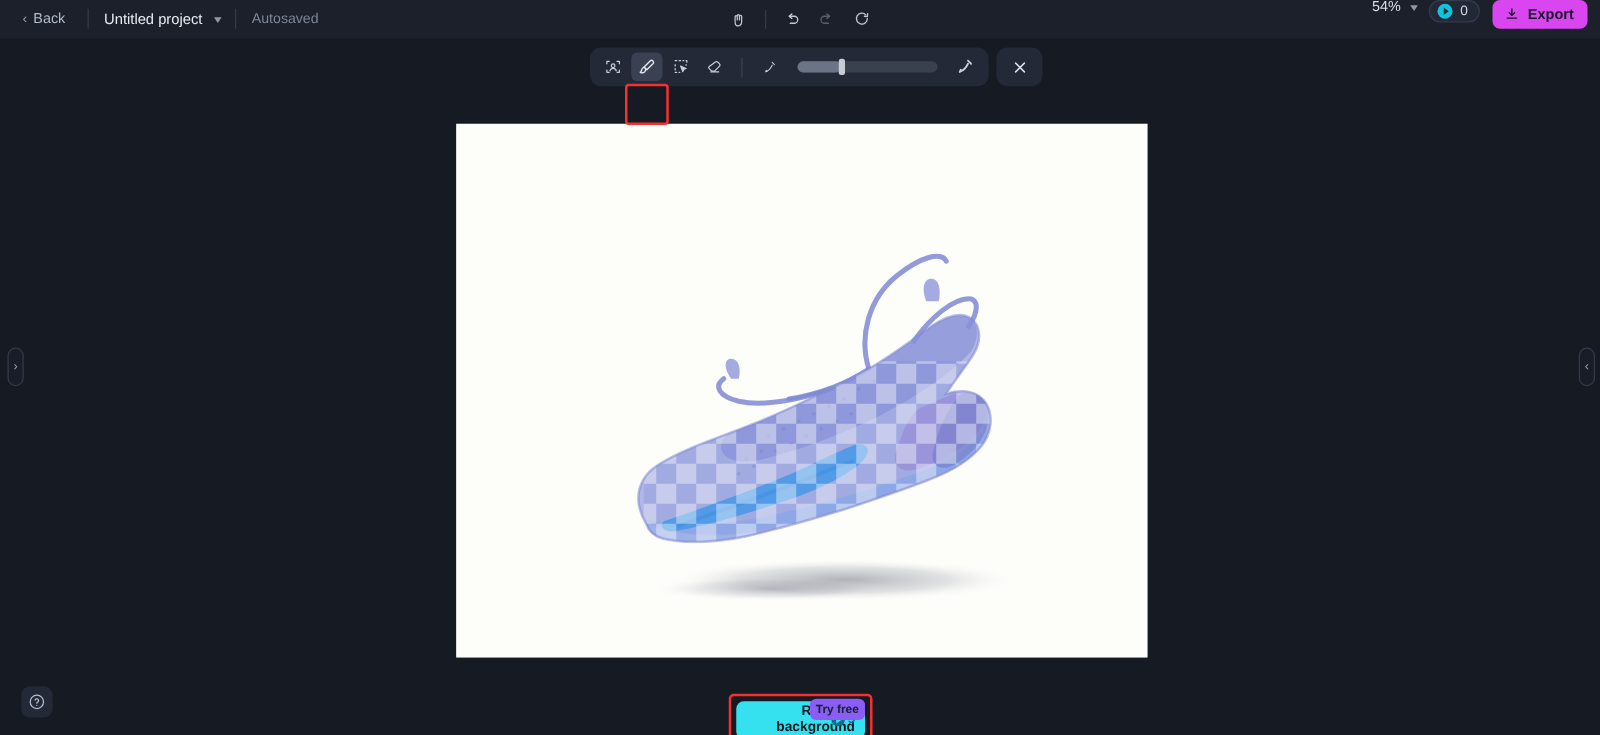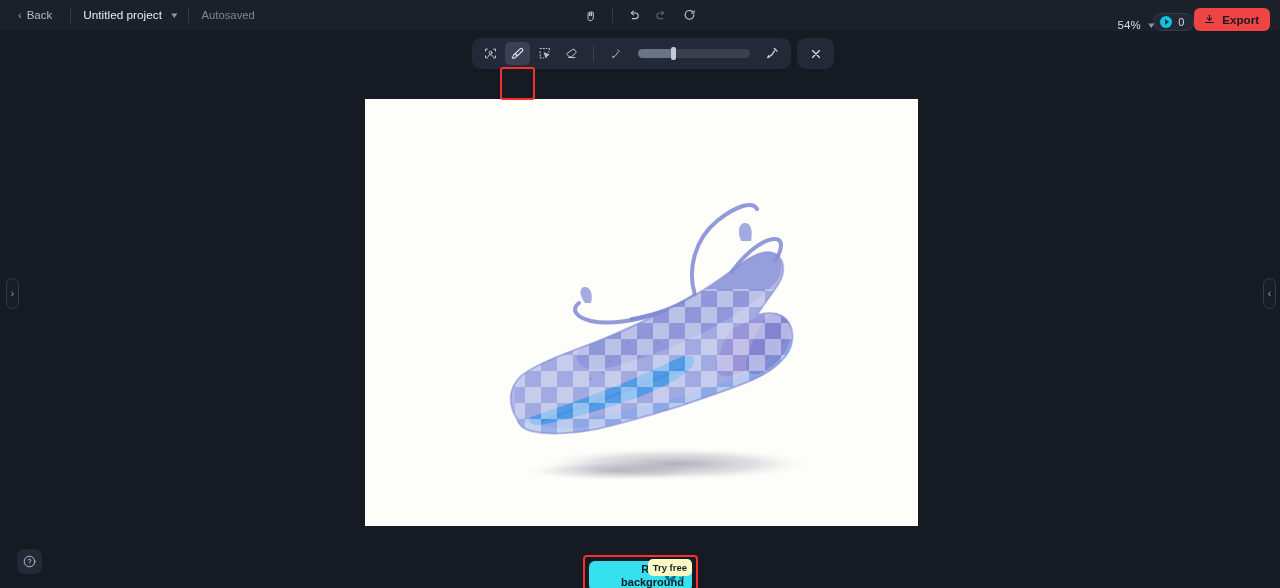--- a/index.html
+++ b/index.html
@@ -42,21 +42,21 @@
   .ic-btn {
     width: 24px; height: 22px; display: flex; align-items: center; justify-content: center;
     border-radius: 4px; cursor: pointer;
   }
   .ic-btn svg { display: block; }
   .ic-btn.disabled { opacity: 0.38; cursor: default; }
   .mini-div { width: 1px; height: 15px; background: #333a49; margin: 0 5px; }
 
   .hdr-right {
     position: absolute; right: 10px; top: 0; height: 31px;
-    display: flex; align-items: flex-end; 
+    display: flex; align-items: flex-start; gap: 10px;
   }
   .zoom-wrap { display: flex; align-items: center; gap: 8px; cursor: pointer; }
   .zoom-val { color: #d7dde6; font-size: 11.5px; }
   .zoom-chev { color: #8e97a6; font-size: 9px; display: inline-block; transform: scaleX(1.35); }
   .credits {
     display: flex; align-items: center; gap: 6px;
     background: #222836; border: 1px solid #323a4b;
     border-radius: 11px; padding: 2px 9px 2px 6px; cursor: pointer;
   }
   .credit-dot {
@@ -64,21 +64,21 @@
     background: #10c4e0; display: flex; align-items: center; justify-content: center;
   }
   .credit-dot span {
     display: block; width: 0; height: 0;
     border-left: 4px solid #10353f; border-top: 3px solid transparent; border-bottom: 3px solid transparent;
     margin-left: 1px;
   }
   .credit-num { color: #d4dae3; font-size: 11px; }
   .export-btn {
     display: flex; align-items: center; gap: 6px;
-    background: #ef4444; color: #151a24;
+    background: #d946ef; color: #151a24;
     font-size: 11.6px; font-weight: bold;
     border-radius: 6px; padding: 5px 11px 5px 9px; cursor: pointer;
   }
 
   
   .stage { position: absolute; top: 31px; left: 0; width: 1280px; height: 557px; }
   .canvas {
     position: absolute; left: 365px; top: 68px; width: 553px; height: 427px;
     background: #fdfdfa; overflow: hidden;
   }
@@ -156,21 +156,21 @@
     width: 11px; height: 11px; border-radius: 50%; background: #0f6f85;
     display: flex; align-items: center; justify-content: center;
   }
   .cta-cost-dot span {
     width: 0; height: 0; border-left: 4px solid #35e0ef;
     border-top: 3px solid transparent; border-bottom: 3px solid transparent; margin-left: 1px;
   }
   .cta-cost-num { color: #0f6f85; font-size: 10px; font-weight: bold; }
   .try-free {
     position: absolute; right: 0px; top: -2px;
-    background: #fef9c3; color: #10242c;
+    background: #8b5cf6; color: #10242c;
     font-size: 9.5px; font-weight: bold;
     border-radius: 5px; padding: 3px 5px; white-space: nowrap;
   }
 </style>
 </head>
 <body>
 
 <div id="app">
 
   <div class="header">

